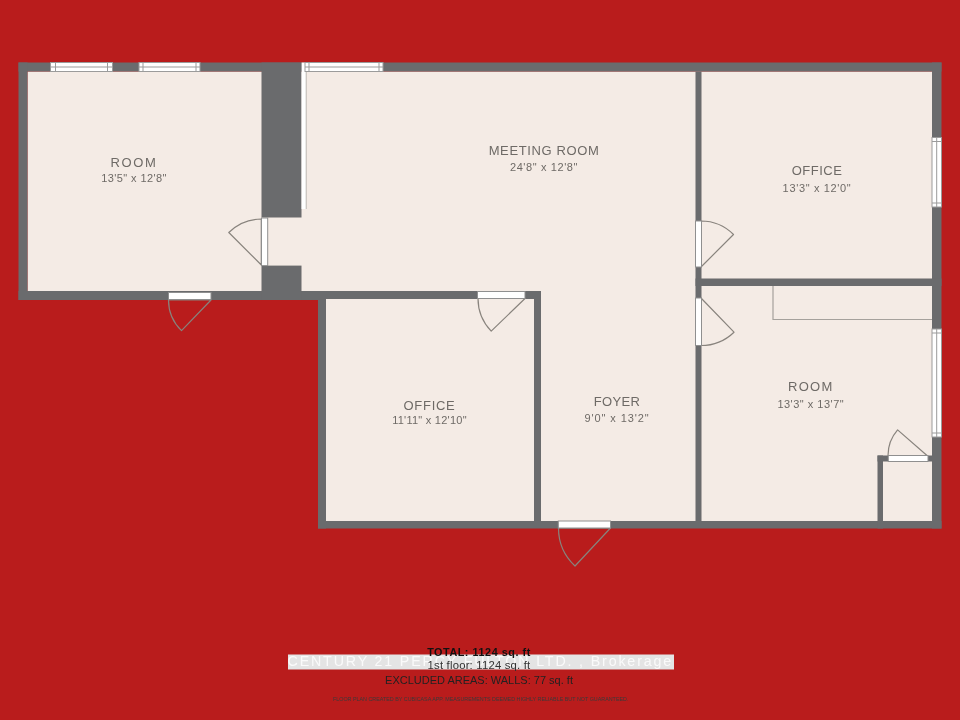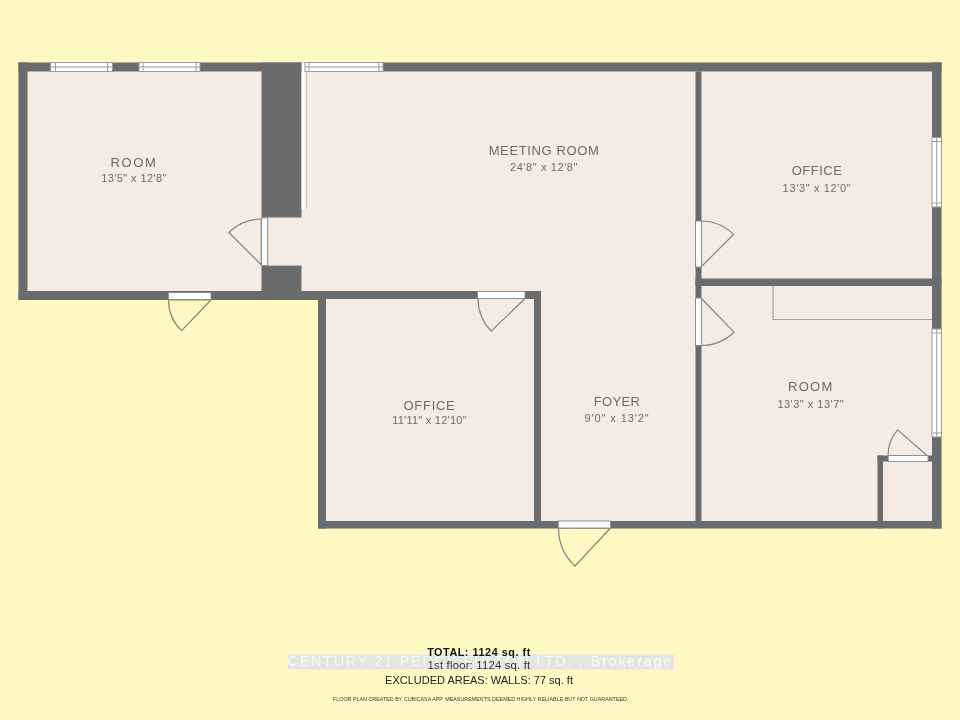--- a/index.html
+++ b/index.html
@@ -1,16 +1,16 @@
 <!DOCTYPE html>
 <html><head>
 <meta charset="utf-8">
 <style>
 html,body{margin:0;padding:0;background:#ffffff;}
-#page{position:relative;width:960px;height:720px;background:#fef9c3;overflow:hidden;
+#page{position:relative;width:960px;height:720px;background:#b91c1c;overflow:hidden;
   font-family:"Liberation Sans", sans-serif;}
 svg{position:absolute;left:0;top:0;}
 </style>
 </head>
 <body>
 <div id="page">
 <svg width="960" height="720" viewBox="0 0 960 720">
 
   <path d="M27.5,71.5 H932 V521 H326 V292 H27.5 Z" fill="#f4ebe5"></path>
 

